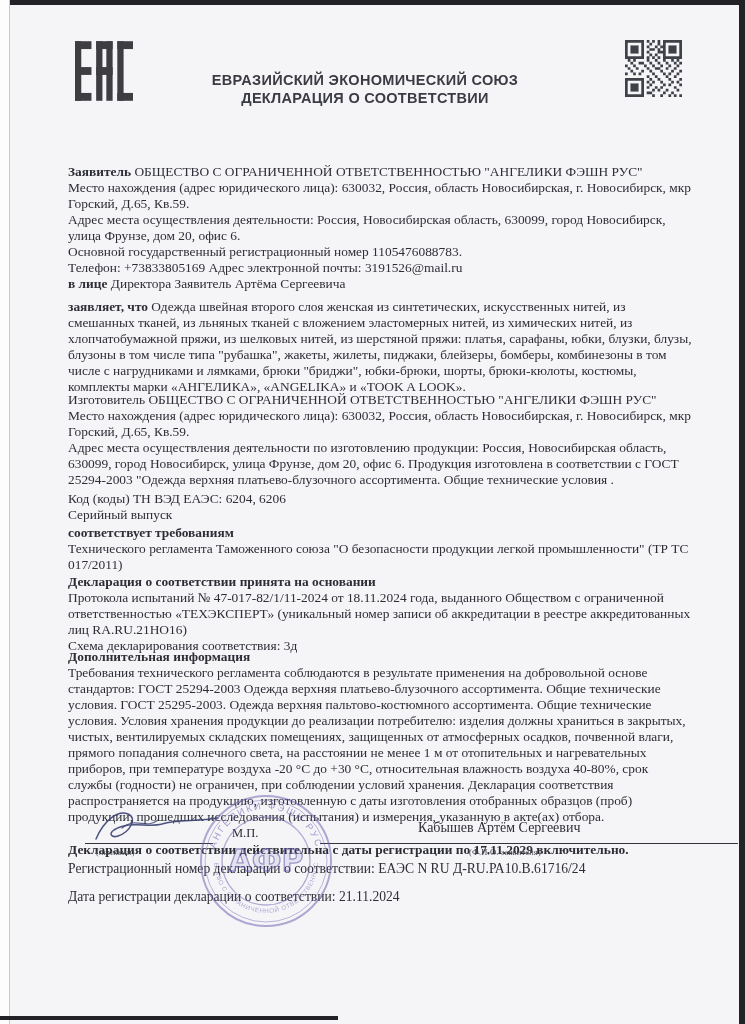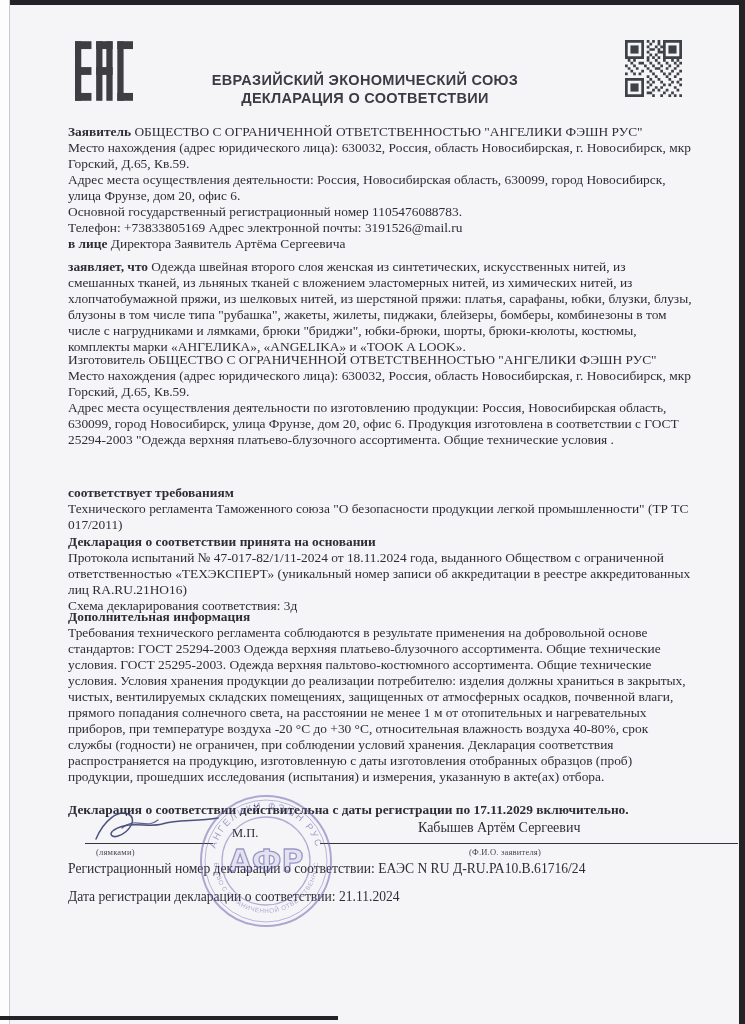--- a/index.html
+++ b/index.html
@@ -10,21 +10,21 @@
   .edge-right{position:absolute;right:0;top:0;width:6px;height:100%;background:#232327;}
   .edge-left{position:absolute;left:0;top:0;width:9px;height:100%;background:#fdfdfe;border-right:1px solid #c9c9d1;}
   .edge-bottom{position:absolute;left:0;top:1016px;width:338px;height:4px;background:#232327;}
   
   .eac-logo{position:absolute;left:75px;top:34px;}
   .doc-title{position:absolute;left:130px;right:145px;top:39px;text-align:center;
              font-family:"Liberation Sans",sans-serif;font-weight:bold;font-size:14.5px;
              line-height:18px;color:#3b3b44;letter-spacing:.3px;margin-top:32px;}
   .qr{position:absolute;left:625px;top:40px;}
   
-  .sec{position:absolute;left:68px;width:625px;font-size:13.4px;line-height:16px;}
+  .sec{position:absolute;left:68px;width:625px;font-size:13.4px;line-height:16px;margin-top:40px;}
   .sec p{margin:0 0 3px 0;}
   .sec p.tight{margin:0;}
   b{font-weight:bold;}
   .bold-line{font-weight:bold;}
   
   .sig-line{position:absolute;border-top:1.5px solid #34343c;height:0;}
   .cap{position:absolute;font-size:8.5px;color:#45454e;letter-spacing:.2px;}
   .mp{position:absolute;left:232px;top:826px;font-size:12.5px;}
   .signer{position:absolute;left:418px;top:820px;font-size:14px;}
   .reg{position:absolute;left:68px;width:640px;font-weight:normal;font-size:13.6px;}
@@ -110,20 +110,24 @@
   <div class="sec" style="top:259px">
     <p><b>заявляет, что</b> <span>Одежда швейная второго слоя женская из синтетических, искусственных нитей, из смешанных тканей, из льняных тканей с вложением эластомерных нитей, из химических нитей, из хлопчатобумажной пряжи, из шелковых нитей, из шерстяной пряжи: платья, сарафаны, юбки, блузки, блузы, блузоны в том числе типа "рубашка", жакеты, жилеты, пиджаки, блейзеры, бомберы, комбинезоны в том числе с нагрудниками и лямками, брюки "бриджи", юбки-брюки, шорты, брюки-кюлоты, костюмы, комплекты марки «АНГЕЛИКА», «ANGELIKA» и «TOOK A LOOK».</span></p>
   </div>
 
   <div class="sec" style="top:352px">
     <p class="tight"><span>Изготовитель</span> <span>ОБЩЕСТВО С ОГРАНИЧЕННОЙ ОТВЕТСТВЕННОСТЬЮ "АНГЕЛИКИ ФЭШН РУС"</span></p>
     <p class="tight">Место нахождения (адрес юридического лица): 630032, Россия, область Новосибирская, г. Новосибирск, мкр Горский, Д.65, Кв.59.</p>
     <p class="tight">Адрес места осуществления деятельности по изготовлению продукции: Россия, Новосибирская область, 630099, город Новосибирск, улица Фрунзе, дом 20, офис 6. Продукция изготовлена в соответствии с ГОСТ 25294-2003 "Одежда верхняя платьево-блузочного ассортимента. Общие технические условия .</p>
   </div>
 
+  <div class="sec" style="top:451px">
+    <p class="tight">Код (коды) ТН ВЭД ЕАЭС: 6204, 6206</p>
+    <p class="tight">Серийный выпуск</p>
+  </div>
 
   <div class="sec" style="top:485px">
     <p class="tight bold-line">соответствует требованиям</p>
     <p class="tight">Технического регламента Таможенного союза "О безопасности продукции легкой промышленности" (ТР ТС 017/2011)</p>
   </div>
 
   <div class="sec" style="top:534px">
     <p class="tight bold-line">Декларация о соответствии принята на основании</p>
     <p class="tight">Протокола испытаний № 47-017-82/1/11-2024 от 18.11.2024 года, выданного Обществом с ограниченной ответственностью «ТЕХЭКСПЕРТ» (уникальный номер записи об аккредитации в реестре аккредитованных лиц RA.RU.21НО16)</p>
     <p class="tight">Схема декларирования соответствия: 3д</p>

